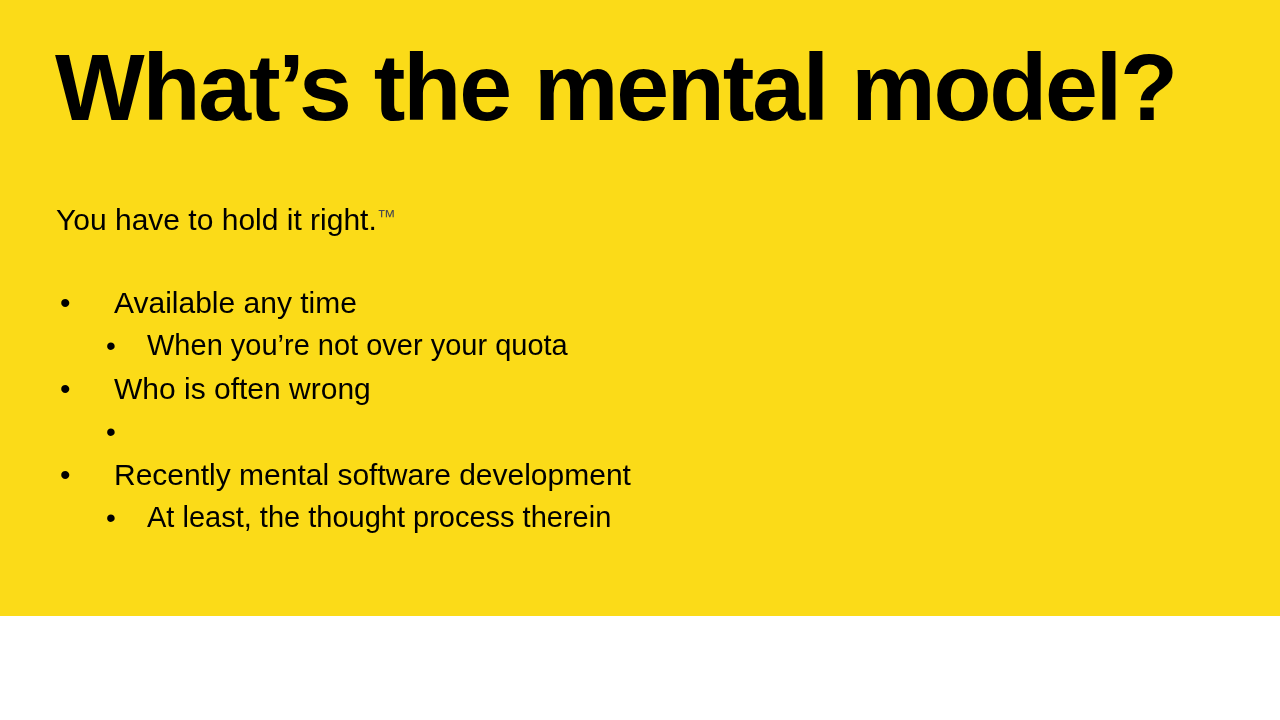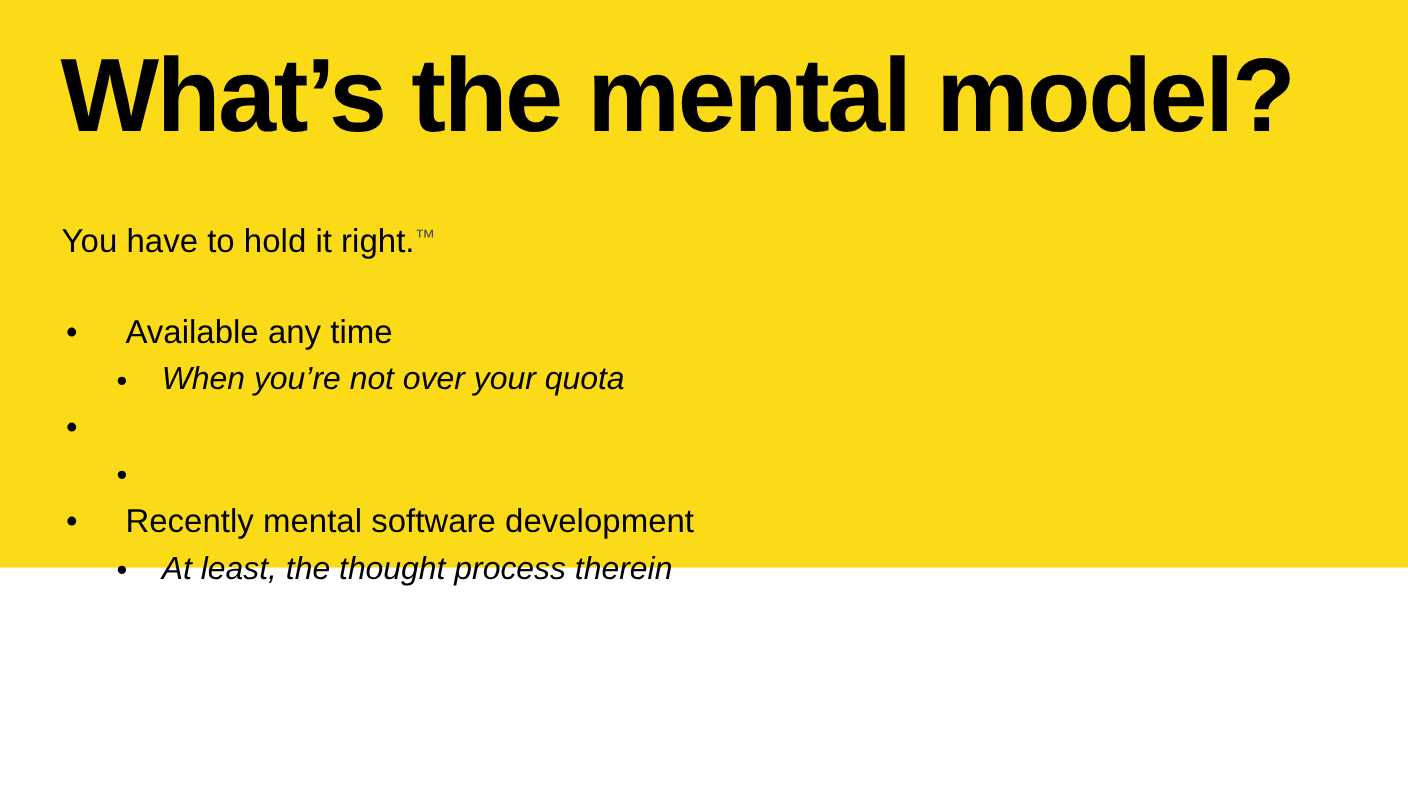--- a/index.html
+++ b/index.html
@@ -8,21 +8,21 @@
   }
   body {
     width: 1280px;
     height: 720px;
     overflow: hidden;
     font-family: "Liberation Sans", sans-serif;
   }
   #slide {
     position: relative;
     width: 1280px;
-    height: 516px;
+    height: 616px;
     background: #fbdb18;
     box-sizing: border-box;
   }
 
   
   #slide-title {
     position: absolute;
     left: 55px;
     top: 36px;
     width: 1180px;
@@ -84,21 +84,21 @@
     line-height: 43px;
     color: #000000;
   }
 
   
   .bullet-row.level-1 .dot { left: 4px; }
   .bullet-row.level-1 .bullet-text { margin-left: 58px; }
 
   
   .bullet-row.level-2 .dot { left: 50px; font-size: 28px; }
-  .bullet-row.level-2 .bullet-text { margin-left: 91px; font-size: 29px; font-style: italic; }
+  .bullet-row.level-2 .bullet-text { margin-left: 91px; font-size: 29px; }
 </style>
 </head>
 <body>
 
 <div id="slide" style="background: rgb(251, 219, 24);">
 
   <h1 id="slide-title">What’s the mental model?</h1>
 
   <div id="subtitle-block">
     <div class="subtitle-line"><span>You have to hold it right.</span><span class="tm-mark">™</span></div>
@@ -111,20 +111,21 @@
       <span class="bullet-text">Available any time</span>
     </div>
 
     <div class="bullet-row level-2">
       <span class="dot">•</span>
       <span class="bullet-text">When you’re not over your quota</span>
     </div>
 
     <div class="bullet-row level-1">
       <span class="dot">•</span>
+      <span class="bullet-text">Who is often wrong</span>
     </div>
 
     <div class="bullet-row level-2">
       <span class="dot">•</span>
     </div>
 
     <div class="bullet-row level-1">
       <span class="dot">•</span>
       <span class="bullet-text">Recently mental software development</span>
     </div>

